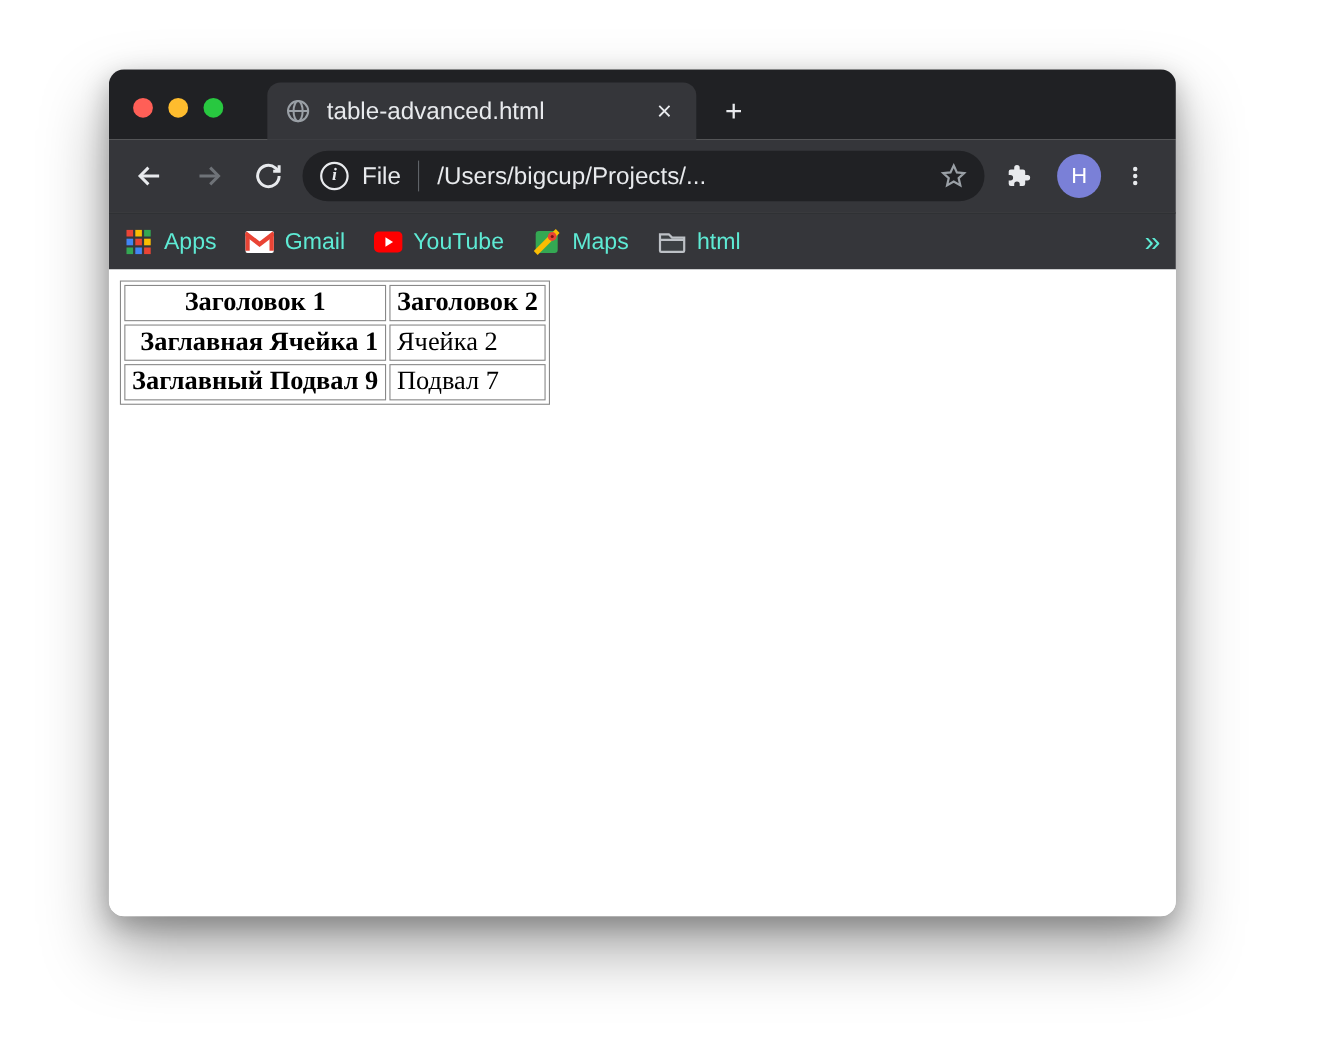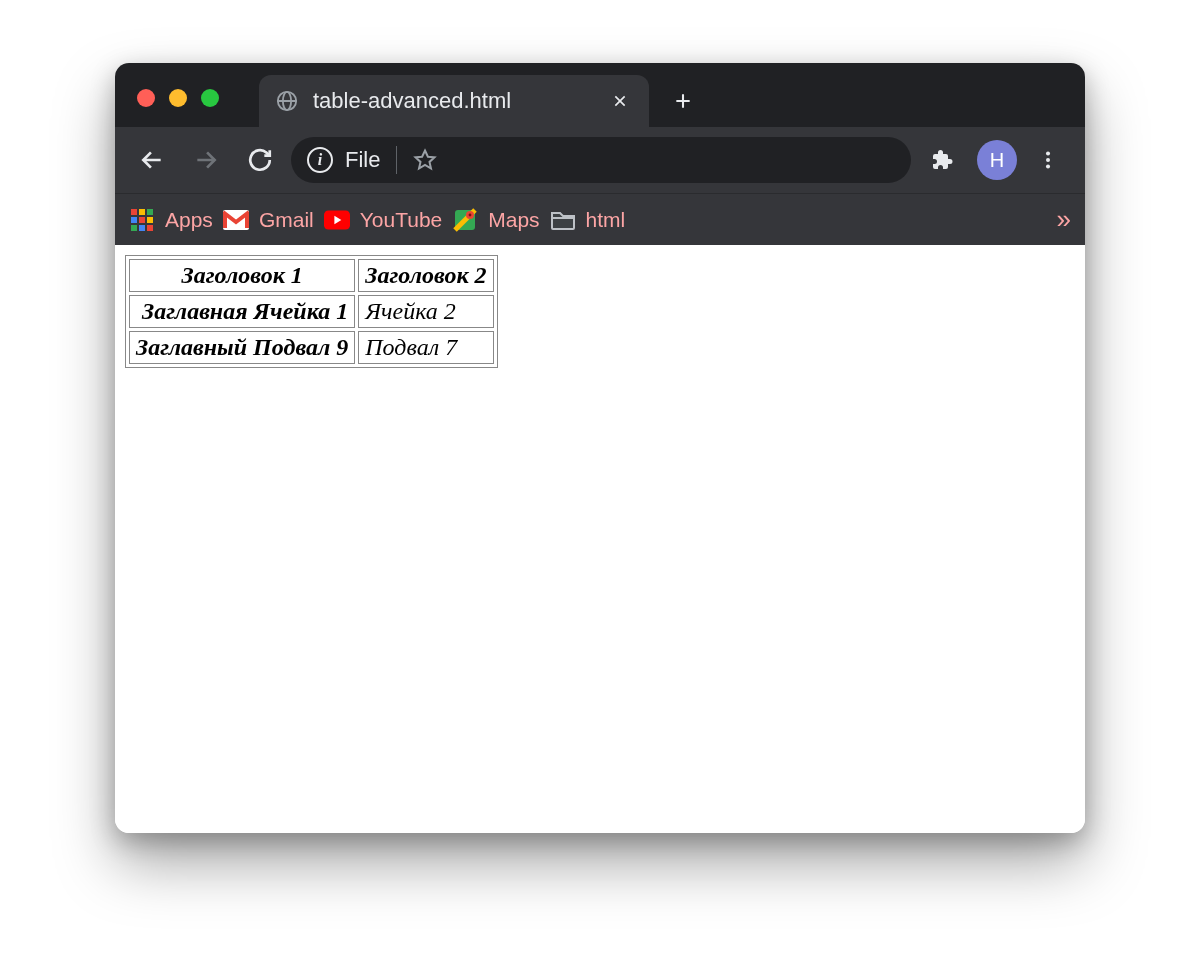--- a/index.html
+++ b/index.html
@@ -16,21 +16,21 @@
   
   .backdrop {
     position: absolute;
     inset: 0;
     background:
       radial-gradient(ellipse 620px 460px at 50% 48%, rgba(0,0,0,0.30) 0%, rgba(0,0,0,0.18) 45%, rgba(0,0,0,0) 78%);
     filter: blur(14px);
   }
   .window {
     position: absolute;
-    left: 115px;
+    left: 99px;
     top: 63px;
     width: 970px;
     height: 770px;
     border-radius: 14px;
     overflow: hidden;
     background: #fff;
     box-shadow: 0 30px 60px rgba(0,0,0,0.35), 0 8px 24px rgba(0,0,0,0.25);
   }
   
   .titlebar {
@@ -130,22 +130,22 @@
     margin-left:4px;
   }
 
   
   .bookbar {
     height: 52px;
     background: #35363a;
     border-top: 1px solid #2a2b2e;
     display:flex; align-items:center;
     padding: 0 14px;
-    gap: 10px;
-    color:#fca5a5;
+    gap: 26px;
+    color:#5eead4;
     font-size:21px;
   }
   .bm { display:flex; align-items:center; gap:10px; cursor:pointer; }
   .bm .ico { width:26px; height:26px; display:flex; align-items:center; justify-content:center; }
   .apps-grid {
     width:22px; height:22px; display:grid; grid-template-columns:repeat(3,1fr); grid-template-rows:repeat(3,1fr); gap:2px;
   }
   .apps-grid span{ width:100%; height:100%; }
   .bookbar .spacer{flex:1;}
 
@@ -155,21 +155,20 @@
     height: calc(100% - 64px - 66px - 52px);
     padding: 10px;
     font-family: "Times New Roman", Times, serif;
     font-size: 24px;
     color:#000;
   }
   table.demo {
     border-collapse: separate;
     border-spacing: 3px;
     border: 1px solid #888;
-    font-style: italic;
   }
   table.demo th, table.demo td {
     border: 1px solid #888;
     padding: 2px 6px;
     background:#fff;
   }
   table.demo th { font-weight: bold; text-align: center; }
   table.demo tbody th,
   table.demo tfoot th { text-align: right; }
   svg { display:block; }
@@ -228,20 +227,21 @@
       <svg width="26" height="26" viewBox="0 0 24 24" fill="none" stroke="currentColor" stroke-width="2.5">
           <path d="M21 12a9 9 0 1 1-3.2-6.9L21 8"></path>
           <path d="M21 3v5h-5"></path>
         </svg>
     </div>
 
     <div class="omnibox">
       <span class="info">i</span>
       <span class="scheme">File</span>
       <span class="sep"></span>
+      <span class="path">/Users/bigcup/Projects/...</span>
       <span class="star">
         <svg width="24" height="24" viewBox="0 0 24 24" fill="none" stroke="currentColor" stroke-width="2">
             <path d="M12 2.5l2.9 6.2 6.6.6-5 4.6 1.5 6.6L12 17l-6 3.5 1.5-6.6-5-4.6 6.6-.6z"></path>
           </svg>
       </span>
     </div>
 
     <div class="iconbtn">
       <svg width="24" height="24" viewBox="0 0 24 24" fill="currentColor">
           <path d="M20 11h-2V8a2 2 0 0 0-2-2h-3V4.5a2.5 2.5 0 0 0-5 0V6H5a2 2 0 0 0-2 2v3h1.5a2.5 2.5 0 1 1 0 5H3v3a2 2 0 0 0 2 2h3v-1.5a2.5 2.5 0 1 1 5 0V21h3a2 2 0 0 0 2-2v-3h2a2.5 2.5 0 0 0 0-5z"></path>

